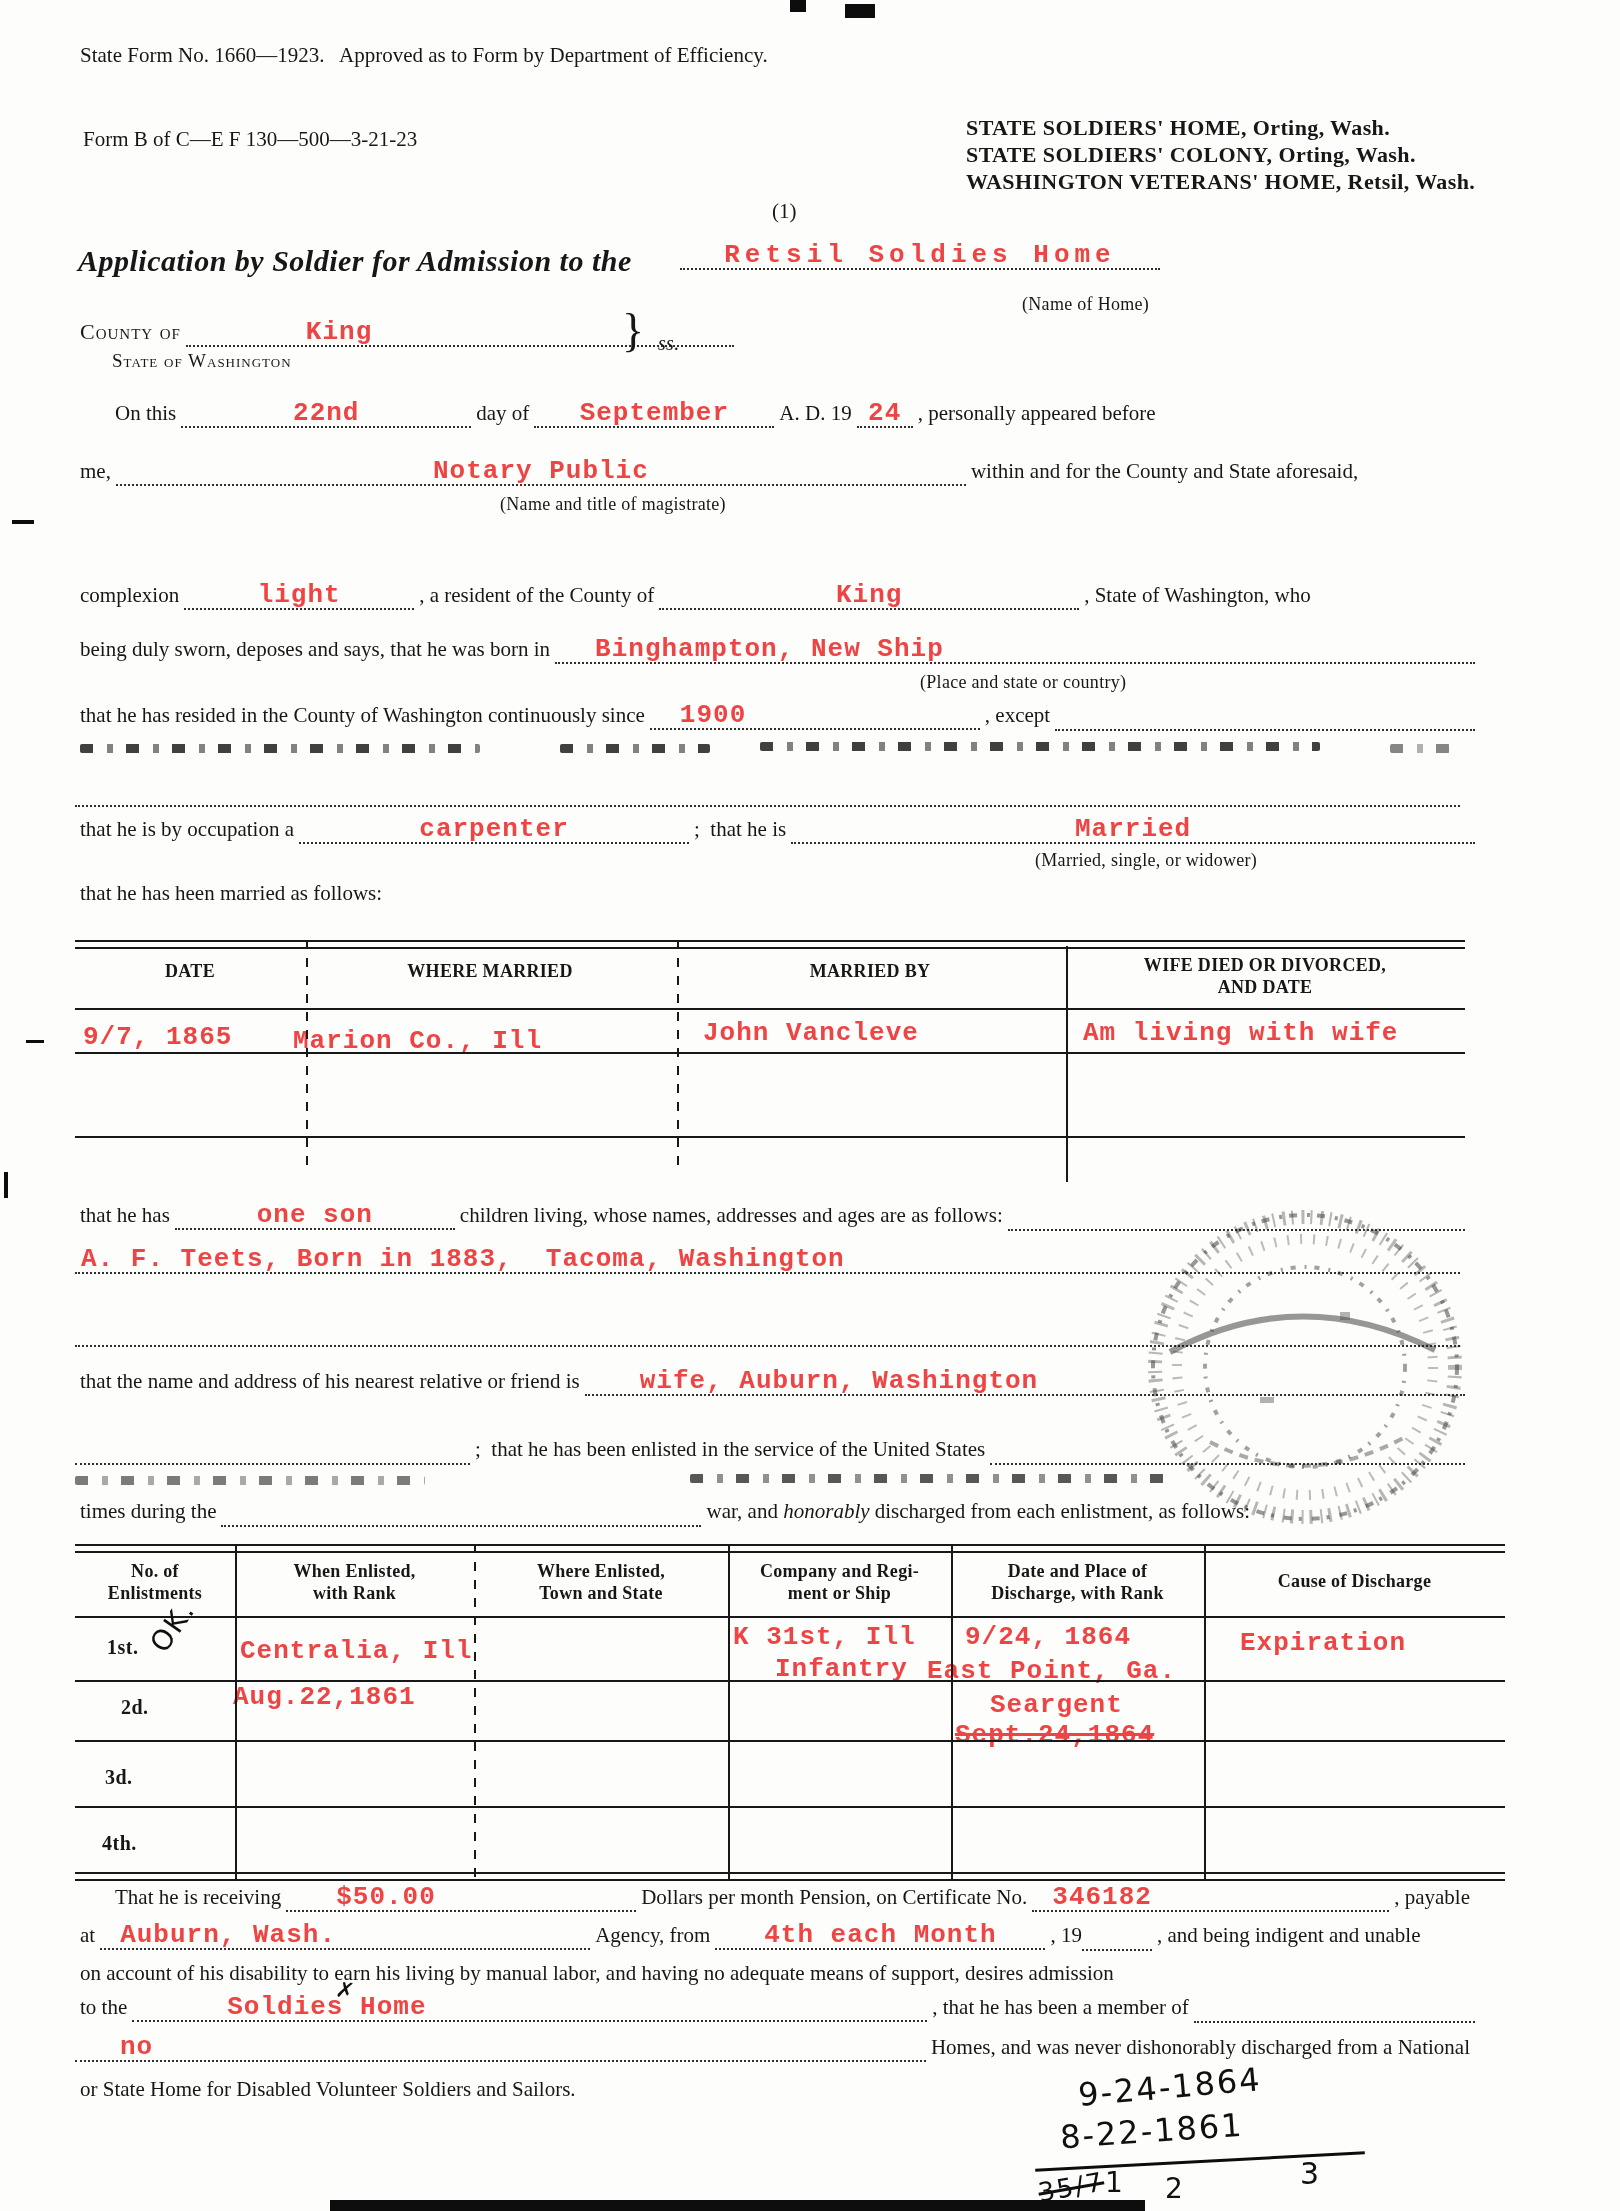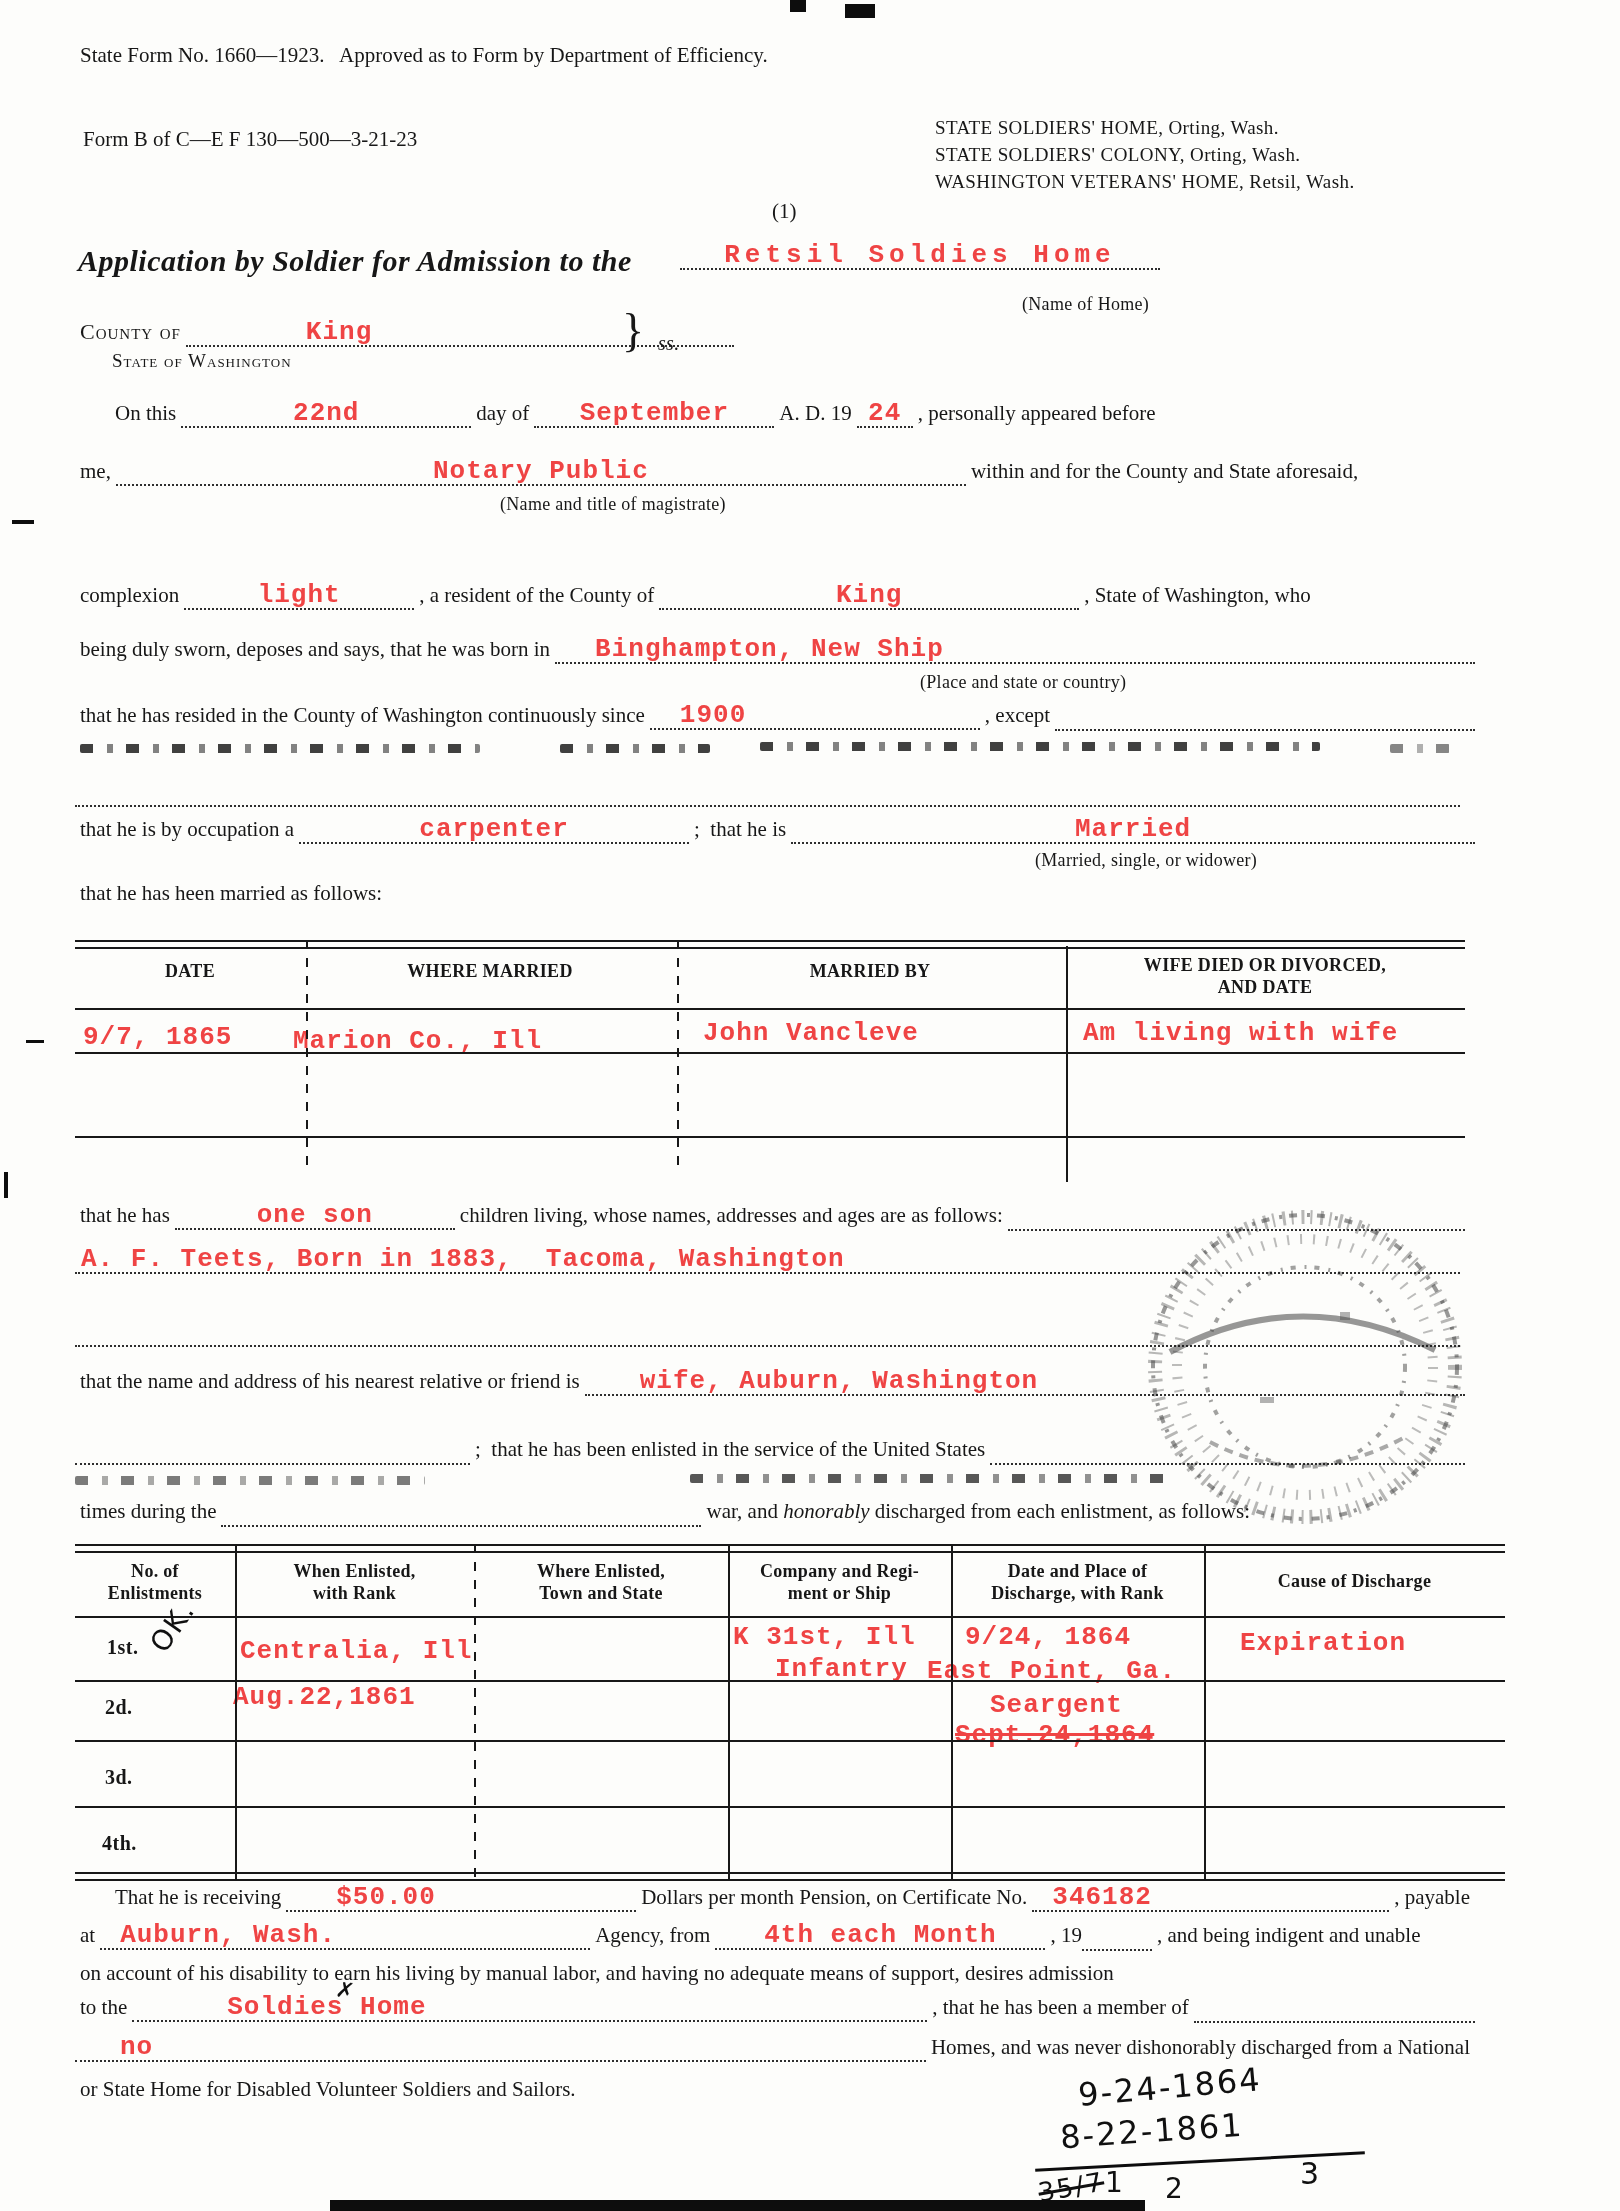--- a/index.html
+++ b/index.html
@@ -9,21 +9,21 @@
   .lbl{padding:0 5px;}
   .fill{display:inline-flex;align-items:baseline;border-bottom:2px dotted #2e2e2e;}
   .fc{justify-content:center;}
   .dots{flex:1;border-bottom:2px dotted #2e2e2e;overflow:hidden;}
   .t{font-family:"Liberation Mono","DejaVu Sans Mono",monospace;font-weight:700;font-size:26px;
      letter-spacing:1px;color:#ef4444;line-height:26px;}
   .cap{position:absolute;font-size:18px;letter-spacing:.3px;}
   .sc{font-variant:small-caps;letter-spacing:1px;}
   .it{font-style:italic;}
   .title{position:absolute;font-size:30px;font-style:italic;font-weight:700;letter-spacing:.5px;}
-  .homes{position:absolute;font-weight:400;font-size:19px;line-height:27px;letter-spacing:.4px;}
+  .homes{position:absolute;font-weight:700;font-size:22px;line-height:27px;letter-spacing:.4px;margin-left:31px;}
   .hline{position:absolute;height:2px;background:#181818;}
   .vline{position:absolute;width:2px;background:#181818;}
   .vdash{background:repeating-linear-gradient(180deg,#181818 0 9px,transparent 9px 18px);}
   .th{position:absolute;font-weight:700;font-size:18px;line-height:22px;text-align:center;white-space:pre-line;letter-spacing:.3px;}
   .cell{position:absolute;white-space:pre;}
   .rowlbl{position:absolute;font-size:20px;font-weight:700;letter-spacing:.5px;}
   .smudge{position:absolute;height:9px;opacity:.8;filter:blur(.7px);border-radius:2px;
      background:repeating-linear-gradient(90deg,#111 0 13px,transparent 13px 27px,rgba(17,17,17,.65) 27px 33px,transparent 33px 46px);}
   .hw{position:absolute;font-family:"DejaVu Sans",sans-serif;font-size:32px;color:#101010;letter-spacing:2px;}
   .strike{text-decoration:line-through;text-decoration-thickness:3px;}
@@ -210,21 +210,21 @@
     <div class="th" style="left:399px;top:16px;width:254px">Where Enlisted,
 Town and State</div>
     <div class="th" style="left:653px;top:16px;width:223px">Company and Regi-
 ment or Ship</div>
     <div class="th" style="left:876px;top:16px;width:253px">Date and Place of
 Discharge, with Rank</div>
     <div class="th" style="left:1129px;top:26px;width:301px">Cause of Discharge</div>
     <div class="hline" style="left:0;top:72px;width:1430px"></div>
 
     <div class="rowlbl" style="left:32px;top:92px">1st.</div>
-    <div class="rowlbl" style="left:30px;top:152px">2d.</div>
+    <div class="rowlbl" style="left:46px;top:152px">2d.</div>
     <div class="rowlbl" style="left:30px;top:222px">3d.</div>
     <div class="rowlbl" style="left:27px;top:288px">4th.</div>
 
     <div class="hw" style="left:70px;top:66px;font-size:28px;transform:rotate(-55deg)">OK.</div>
 
     <div class="cell t" style="left:165px;top:94px">Centralia, Ill</div>
     <div class="cell t" style="left:658px;top:80px">K 31st, Ill</div>
     <div class="cell t" style="left:700px;top:112px">Infantry</div>
     <div class="cell t" style="left:890px;top:80px">9/24, 1864</div>
     <div class="cell t" style="left:852px;top:114px">East Point, Ga.</div>

